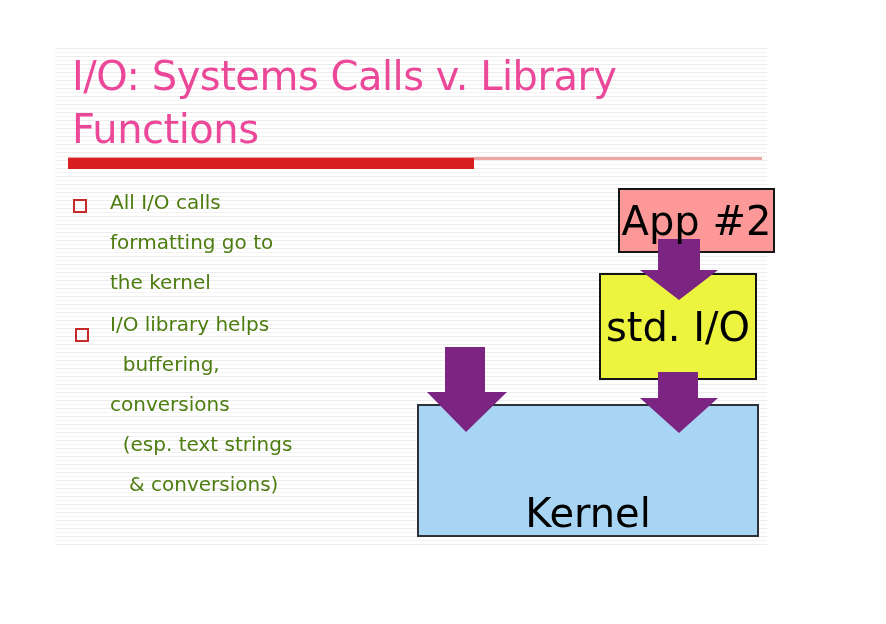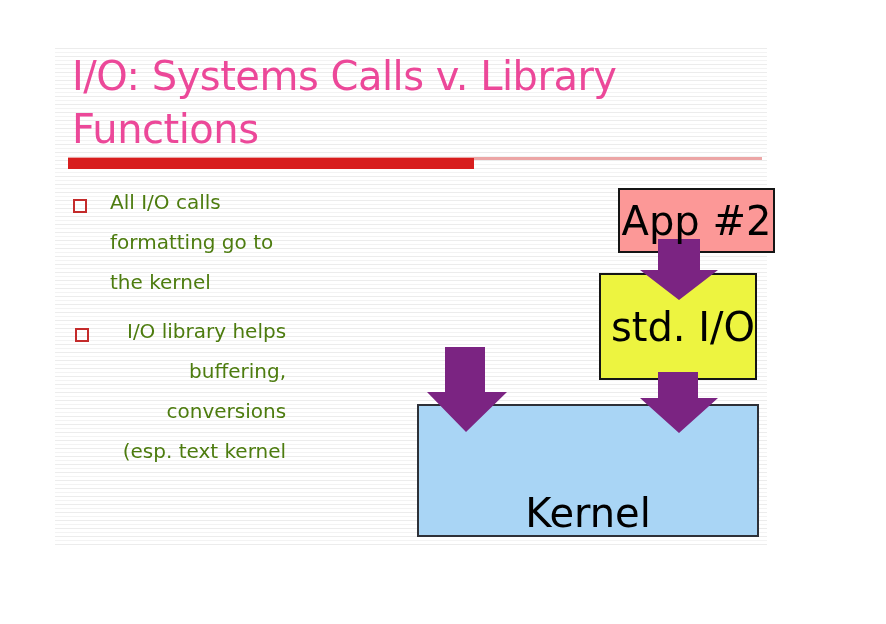--- a/index.html
+++ b/index.html
@@ -14,28 +14,28 @@
   .title span{display:block;white-space:nowrap;}
   
   .rule-thin{position:absolute;left:68px;top:157px;width:694px;height:3px;}
   .rule-thick{position:absolute;left:68px;top:158px;width:406px;height:11px;}
   
   .marker{position:absolute;width:10px;height:10px;border:2px solid #c42b2b;background:transparent;}
   #marker1{left:73px;top:199px;}
   #marker2{left:75px;top:328px;}
   .btext{position:absolute;left:110px;font-size:20px;line-height:40px;color:#4d7c0f;}
   #btext1{top:182px;}
-  #btext2{top:311px;text-align:right;}
+  #btext2{top:304px;}
   .btext span{display:block;white-space:pre;}
   
   .dbox{position:absolute;box-sizing:border-box;border:2px solid #151515;
         display:flex;align-items:center;justify-content:center;text-align:center;}
   #box-app1{left:420px;top:190px;width:167px;height:188px;}
   #box-app2{left:600px;top:188px;width:157px;height:65px;margin-left:18px;}
-  #box-stdio{left:599px;top:273px;width:158px;height:107px;justify-content:flex-end;}
+  #box-stdio{left:599px;top:273px;width:158px;height:107px;}
   #box-kernel{left:417px;top:404px;width:342px;height:133px;border-color:#2e3138;align-items:flex-end;}
   .dlabel{position:relative;z-index:2;font-size:40px;color:#000;}
   .dlabel span{display:block;white-space:nowrap;}
   #box-app1 .dlabel{line-height:47px;}
   #box-stdio .dlabel{line-height:52px;}
   #box-app2 .dlabel,#box-kernel .dlabel{line-height:44px;}
   
   #arrows{position:absolute;left:0;top:0;width:886px;height:624px;z-index:1;pointer-events:none;}
 </style>
 </head>
@@ -57,21 +57,22 @@
     <span>All I/O calls</span>
     <span>formatting go to</span>
     <span>the kernel</span>
   </div>
 
   <div id="marker2" class="marker" style="border-color: rgb(196, 43, 43);"></div>
   <div id="btext2" class="btext">
     <span>I/O library helps</span>
     <span>  buffering,</span>
     <span>conversions</span>
-    <span>  (esp. text kernel</span>
+    <span>  (esp. text strings</span>
+    <span>   &amp; conversions)</span>
   </div>
 
 
   <div id="box-app2" class="dbox" style="background-color: rgb(252, 152, 151);">
     <div class="dlabel">
       <span>App #2</span>
     </div>
   </div>
 
   <div id="box-stdio" class="dbox" style="background-color: rgb(237, 244, 64);">

